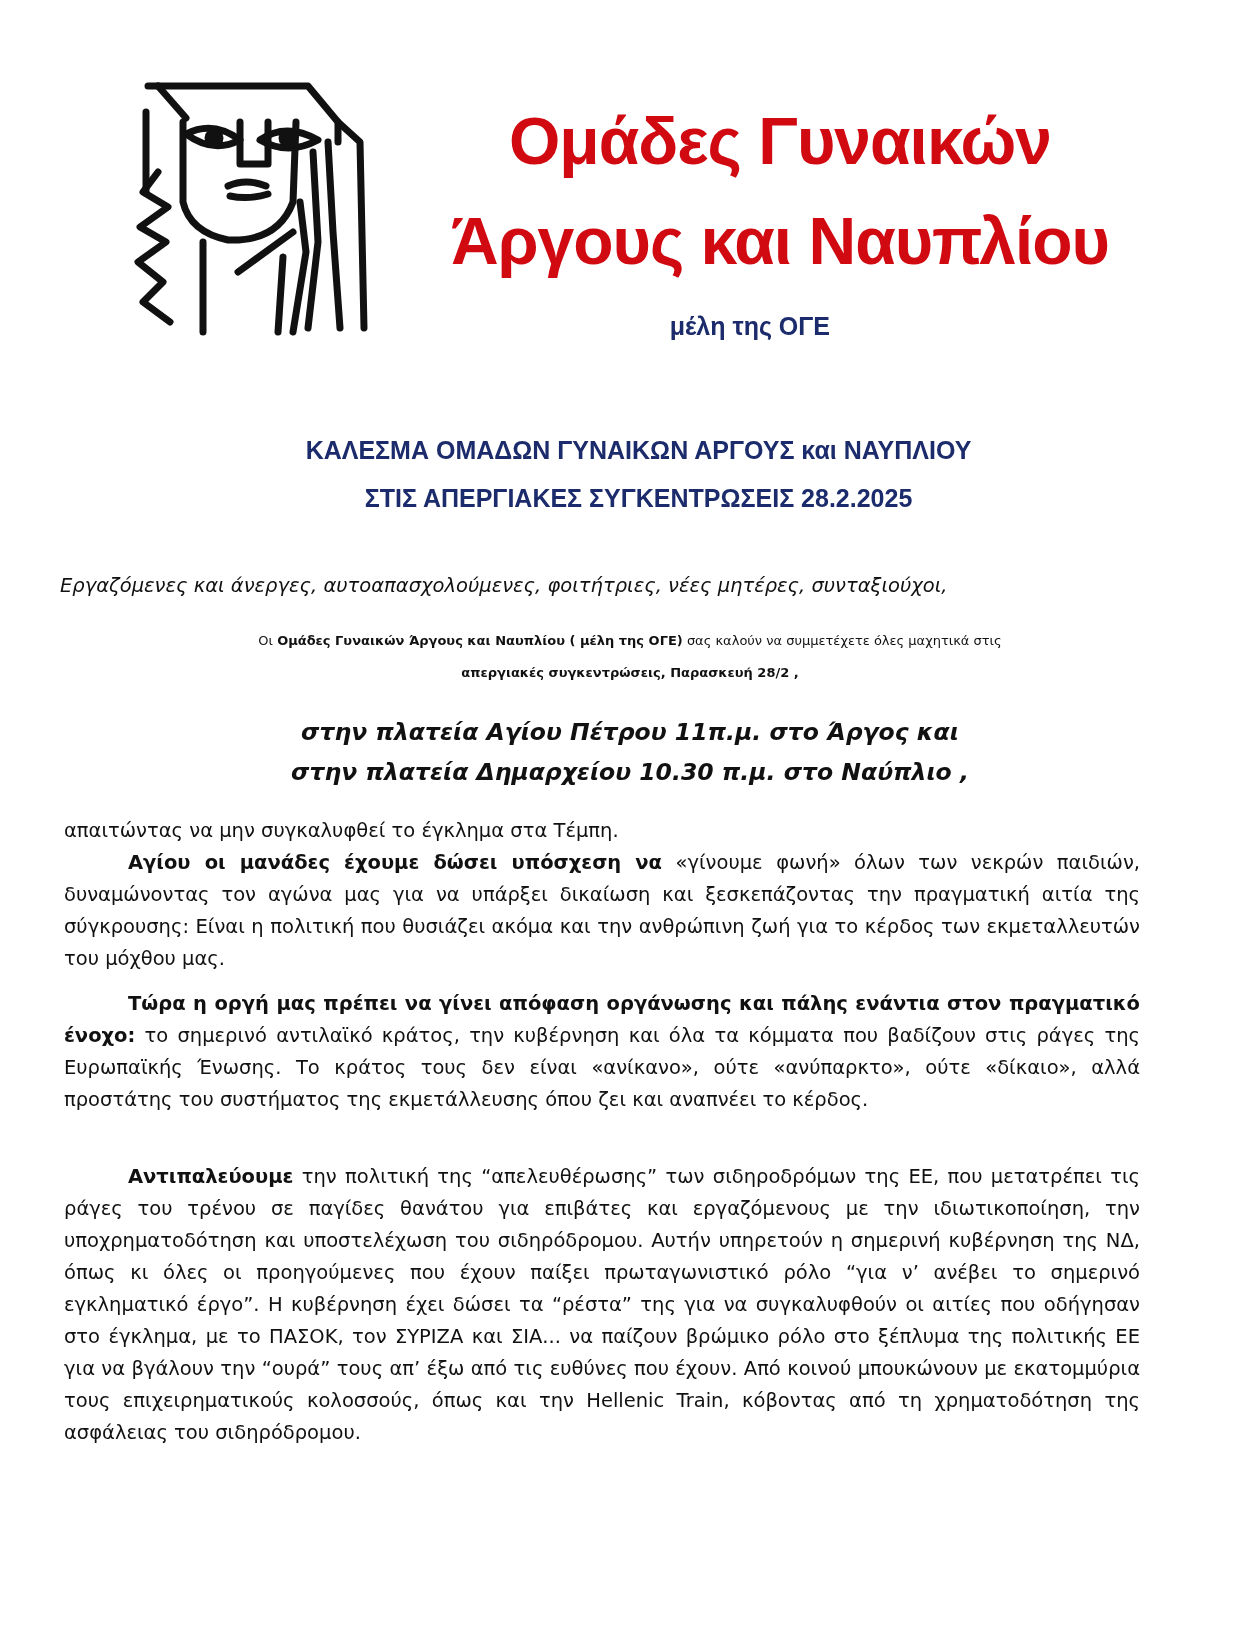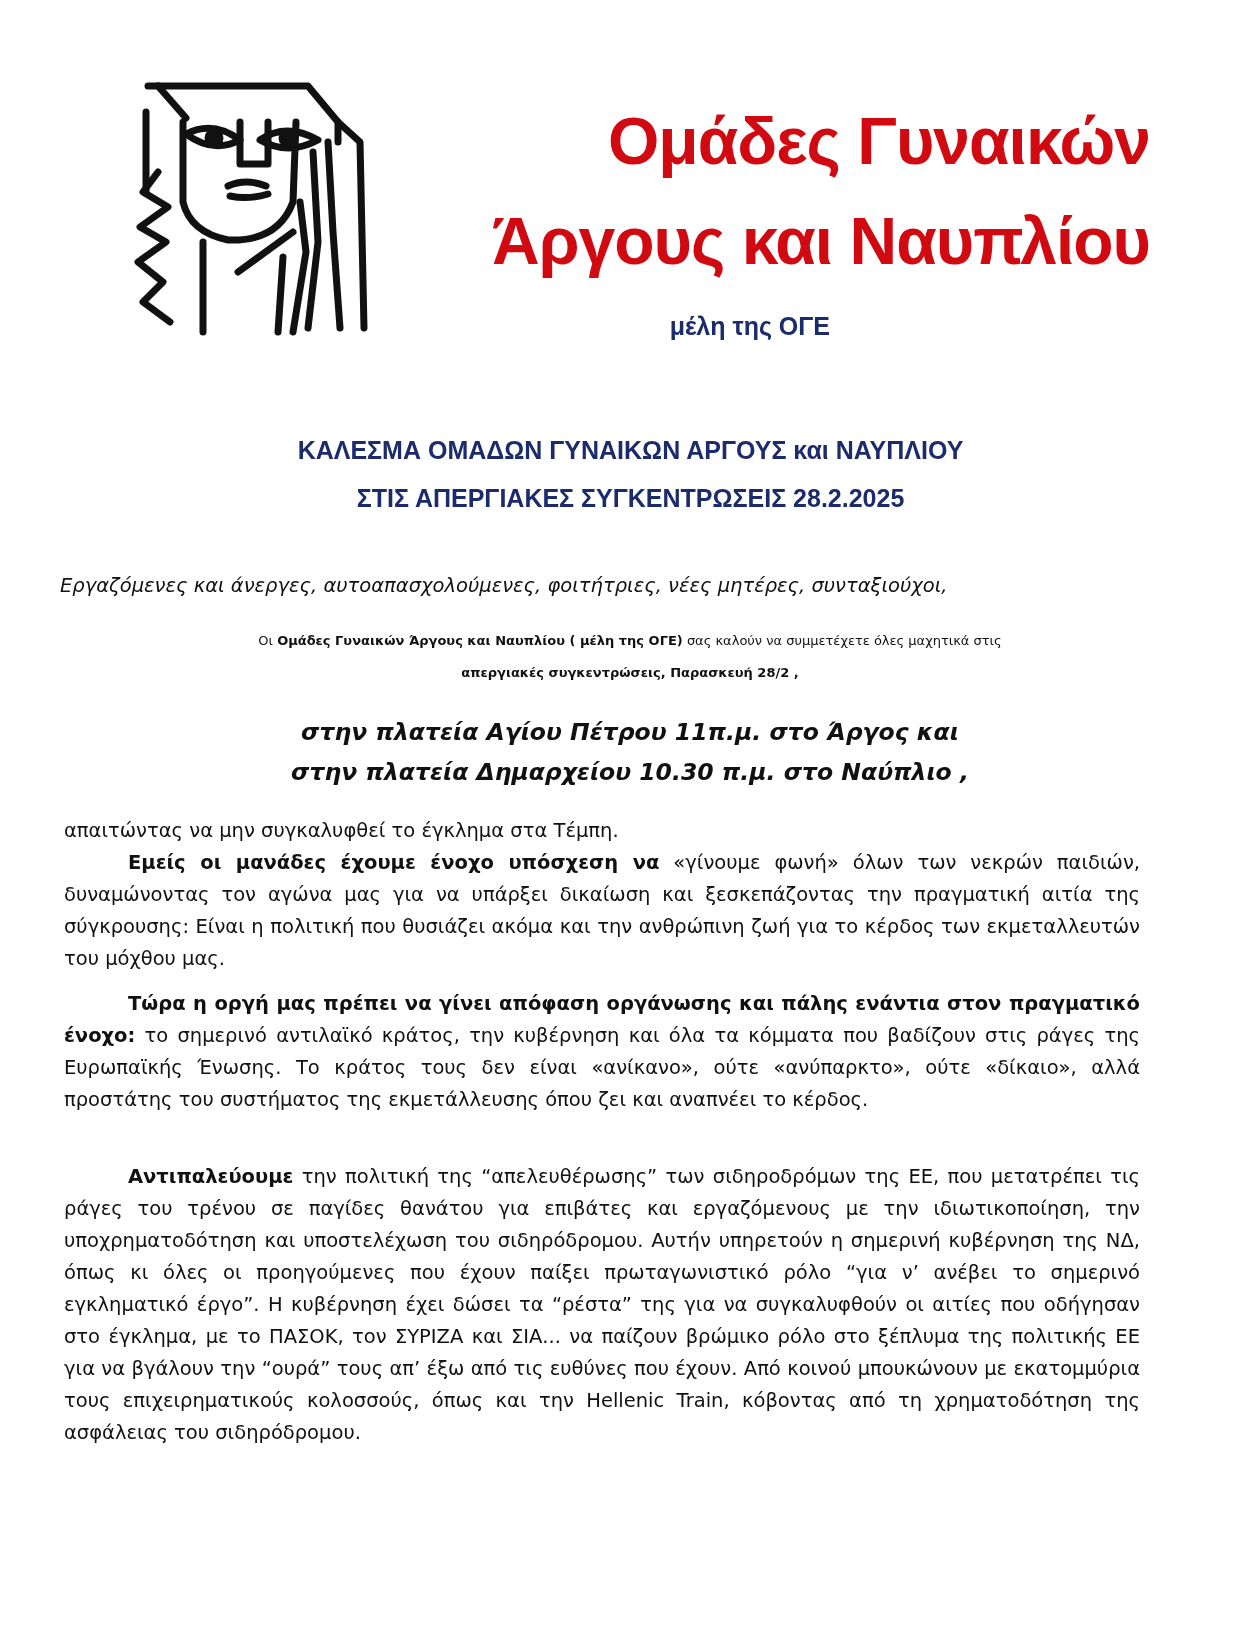--- a/index.html
+++ b/index.html
@@ -1,26 +1,26 @@
 <!DOCTYPE html>
 <html><head>
 <meta charset="utf-8">
 <style>
   html, body { margin: 0; padding: 0; background: #ffffff; }
   body { width: 1248px; height: 1634px; position: relative; overflow: hidden;
          font-family: "DejaVu Sans", sans-serif; color: #111; }
   .logo { position: absolute; left: 128px; top: 82px; width: 244px; height: 256px; }
-  .title { position: absolute; left: 410px; width: 740px; text-align: right;
+  .title { position: absolute; left: 410px; width: 740px; text-align: center;
            font-family: "Liberation Sans", sans-serif; font-weight: bold; color: #d10a12;
            font-size: 66px; letter-spacing: -1px; line-height: 1; }
   .title.l1 { top: 108px; }
   .title.l2 { top: 208px; }
   .subtitle { position: absolute; left: 600px; top: 312px; width: 230px; text-align: right;
               font-family: "Liberation Sans", sans-serif; font-weight: bold; color: #1c2b6b; font-size: 25px; }
-  .heading { position: absolute; left: 108px; width: 1045px; text-align: center;
+  .heading { position: absolute; left: 116px; width: 1045px; text-align: center;
              font-family: "Liberation Sans", sans-serif; font-weight: bold; color: #1c2b6b; font-size: 25px; }
   .heading.h1 { top: 436px; }
   .heading.h2 { top: 484px; }
   .salut { position: absolute; left: 60px; top: 574px; width: 1140px; text-align: left;
            font-style: italic; font-size: 19.5px; }
   .invite { position: absolute; left: 60px; top: 625px; width: 1140px; text-align: center;
             font-size: 13px; line-height: 32px; }
   .places { position: absolute; left: 110px; top: 712px; width: 1040px; text-align: center;
             font-weight: bold; font-size: 23.5px; line-height: 40px; font-style: italic; }
   .body { position: absolute; left: 64px; width: 1076px; font-size: 19.5px; line-height: 32px;
@@ -81,21 +81,21 @@
 </div>
 
 <div class="places">
   <div>στην πλατεία Αγίου Πέτρου 11π.μ. στο Άργος και</div>
   <div>στην πλατεία Δημαρχείου 10.30 π.μ. στο Ναύπλιο ,</div>
 </div>
 
 <div class="body p0">απαιτώντας να μην συγκαλυφθεί το έγκλημα στα Τέμπη.</div>
 
 <div class="body p1">
-  <b>Εμείς οι μανάδες έχουμε ένοχο υπόσχεση να</b><span> «γίνουμε φωνή» όλων των νεκρών παιδιών, δυναμώνοντας τον αγώνα μας για να υπάρξει δικαίωση και ξεσκεπάζοντας την πραγματική αιτία της σύγκρουσης: Είναι η  πολιτική που θυσιάζει ακόμα και την ανθρώπινη ζωή για το κέρδος των εκμεταλλευτών του μόχθου μας.</span>
+  <b>Αγίου οι μανάδες έχουμε δώσει υπόσχεση να</b><span> «γίνουμε φωνή» όλων των νεκρών παιδιών, δυναμώνοντας τον αγώνα μας για να υπάρξει δικαίωση και ξεσκεπάζοντας την πραγματική αιτία της σύγκρουσης: Είναι η  πολιτική που θυσιάζει ακόμα και την ανθρώπινη ζωή για το κέρδος των εκμεταλλευτών του μόχθου μας.</span>
 </div>
 
 <div class="body p2">
   <b>Τώρα η οργή μας πρέπει να γίνει απόφαση οργάνωσης και πάλης ενάντια στον πραγματικό ένοχο:</b><span> το σημερινό αντιλαϊκό κράτος, την κυβέρνηση και όλα τα κόμματα που βαδίζουν στις ράγες της Ευρωπαϊκής Ένωσης. Το κράτος τους δεν είναι «ανίκανο», ούτε «ανύπαρκτο», ούτε «δίκαιο», αλλά προστάτης του συστήματος της εκμετάλλευσης όπου ζει και αναπνέει το κέρδος.</span>
 </div>
 
 <div class="body p3">
   <b>Αντιπαλεύουμε</b><span> την πολιτική της “απελευθέρωσης” των σιδηροδρόμων της ΕΕ, που μετατρέπει τις ράγες του τρένου σε παγίδες θανάτου για επιβάτες και εργαζόμενους με την ιδιωτικοποίηση, την υποχρηματοδότηση και υποστελέχωση του σιδηρόδρομου. Αυτήν υπηρετούν η σημερινή κυβέρνηση της ΝΔ, όπως κι όλες οι προηγούμενες που έχουν παίξει πρωταγωνιστικό ρόλο  “για ν’ ανέβει το σημερινό εγκληματικό έργο”.  Η κυβέρνηση έχει δώσει τα “ρέστα” της για να συγκαλυφθούν οι αιτίες που οδήγησαν στο έγκλημα, με το ΠΑΣΟΚ, τον ΣΥΡΙΖΑ και ΣΙΑ... να παίζουν βρώμικο ρόλο στο ξέπλυμα της πολιτικής ΕΕ για να βγάλουν την “ουρά” τους απ’ έξω από τις ευθύνες που έχουν. Από κοινού μπουκώνουν με εκατομμύρια τους επιχειρηματικούς κολοσσούς, όπως και την Hellenic Train, κόβοντας από τη χρηματοδότηση της ασφάλειας του σιδηρόδρομου.</span>
 </div>
 

